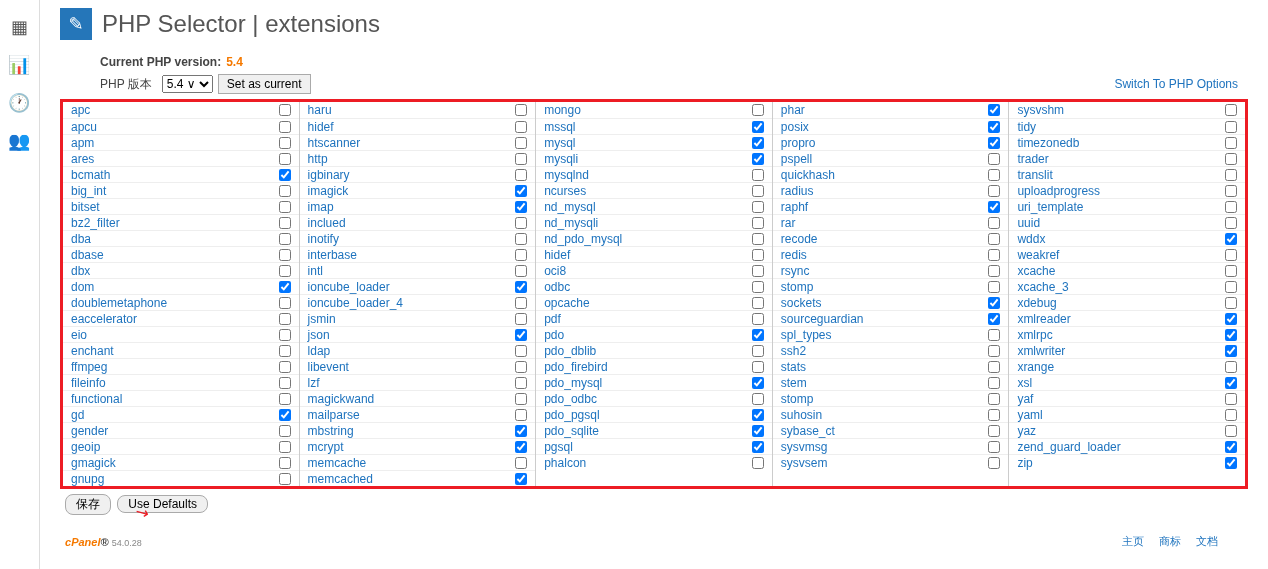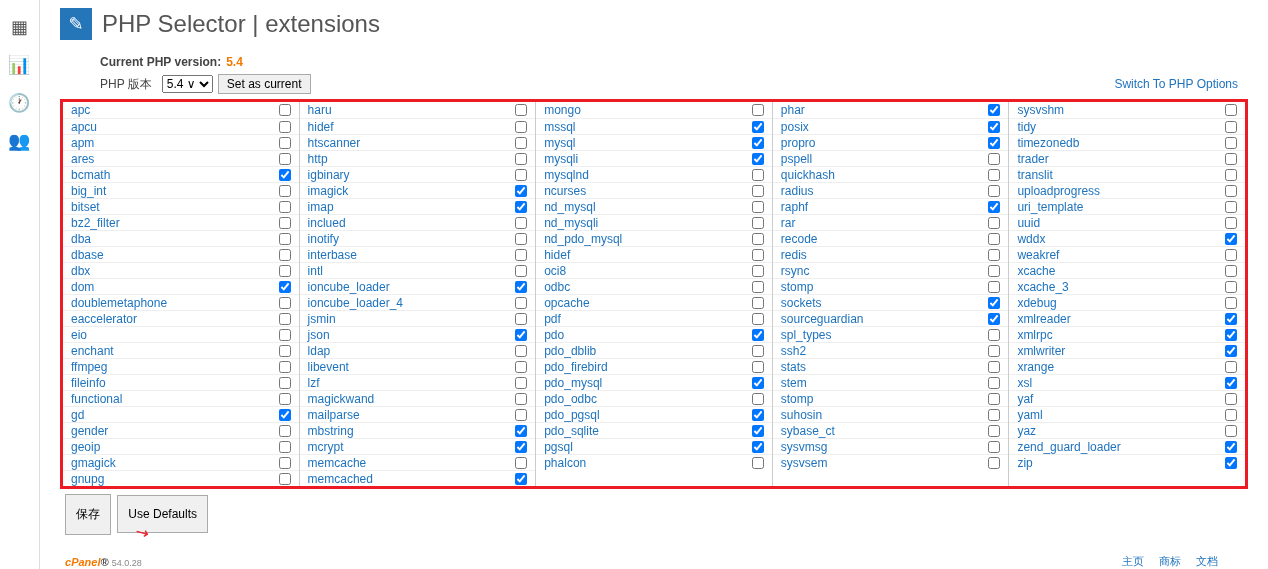--- a/index.html
+++ b/index.html
@@ -23,21 +23,21 @@
 .switch-link { color: #1e73be; text-decoration: none; margin-right: 10px; }
 .extensions-box { border: 3px solid #ed1c24; margin-top: 5px; padding: 0; }
 .extensions-table { width: 100%; display: flex; }
 .ext-column { flex: 1; border-right: 1px solid #ccc; }
 .ext-column:last-child { border-right: none; }
 .ext-item { display: flex; justify-content: space-between; align-items: center; padding: 1px 8px; height: 16px; border-top: 1px solid #eee; }
 .ext-item:first-child { border-top: none; }
 .ext-name { color: #1e73be; font-size: 12px; }
 .ext-check { width: 12px; height: 12px; }
 .buttons { margin-top: 5px; margin-left: 5px; }
-.buttons .btn { margin-right: 3px; padding: 11px 10px; }
+.buttons .btn { margin-right: 3px; padding: 1px 10px; border-radius: 8px; }
 .arrow { color: #ed1c24; position: relative; left: 75px; top: -12px; font-size: 16px; display: inline-block; transform: rotate(-30deg); }
 .footer { margin-left: 5px; font-size: 11px; display: flex; justify-content: space-between; align-items: center; padding-right: 30px; }
 .cpanel-logo { font-style: italic; font-weight: bold; }
 .cpanel-c { color: #f57900; }
 .cpanel-panel { color: #f57900; }
 .cpanel-ver { color: #888; font-weight: normal; font-style: normal; font-size: 9px; }
 .footer-links a { color: #1e73be; text-decoration: none; margin-left: 15px; }
 </style>
 </head>
 <body>

